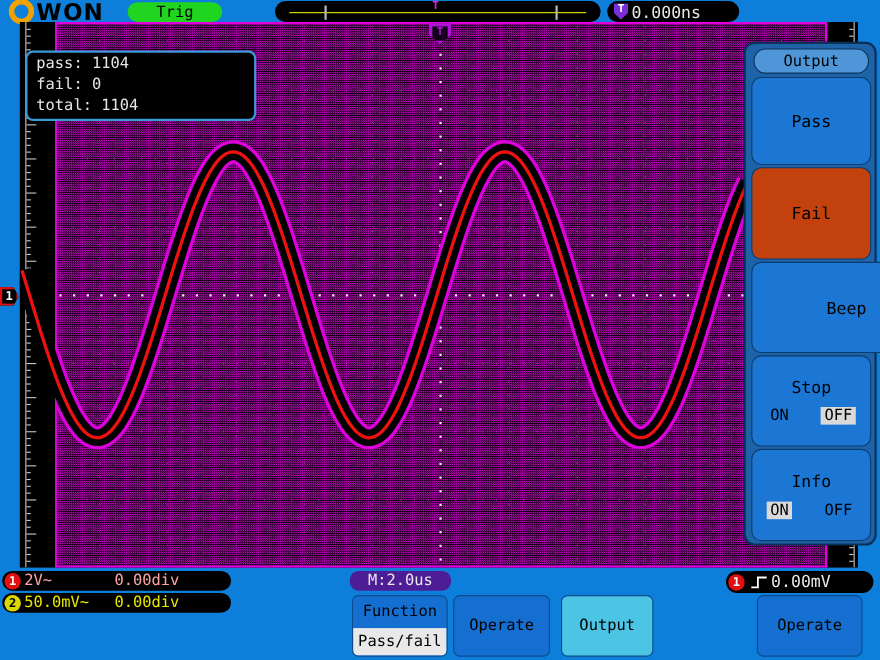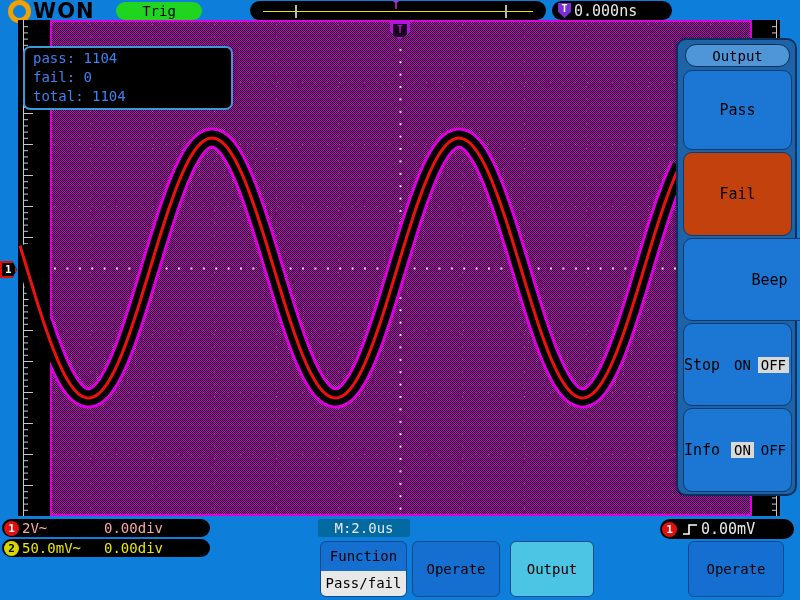--- a/index.html
+++ b/index.html
@@ -1,21 +1,21 @@
 <!DOCTYPE html>
 <html><head>
 <meta charset="utf-8">
 <style>
   html,body{margin:0;padding:0;}
   body{width:800px;height:600px;overflow:hidden;font-family:"DejaVu Sans Mono",monospace;}
   .screen{position:absolute;left:0;top:0;width:800px;height:600px;background:#0d7fdb;}
   .abs{position:absolute;}
 
   
-  .logo{left:8px;top:0px;height:22px;display:flex;align-items:flex-start;}
+  .logo{left:8px;top:0px;height:22px;display:flex;align-items:flex-end;}
   .logo-o{width:13px;height:13px;border:5px solid #f0a200;border-radius:50%;display:inline-block;}
   .logo-rest{font-family:"DejaVu Sans",sans-serif;font-weight:800;font-size:21px;color:#000;letter-spacing:1px;margin-left:2px;line-height:22px;}
   .trig-pill{left:116px;top:2px;width:86px;height:18px;background:#1fd51f;border-radius:9px;
     color:#000;font-size:14px;display:flex;align-items:center;justify-content:center;}
   .timeline{left:250px;top:1px;width:296px;height:19px;background:#000;border-radius:10px;}
   .tl-line{position:absolute;left:13px;right:13px;top:10px;height:1px;background:#e8e800;}
   .tl-brk{position:absolute;top:4px;width:2px;height:13px;background:#b8b8b8;}
   .tl-t{position:absolute;top:0px;left:143px;color:#e020e0;font-size:10px;font-weight:bold;line-height:9px;}
   .ttime{left:552px;top:1px;width:120px;height:19px;background:#000;border-radius:10px;
     display:flex;align-items:center;padding-left:6px;box-sizing:border-box;}
@@ -28,50 +28,50 @@
   .strip-left{left:18px;top:20px;width:32px;height:496px;background:#000;}
   .strip-right{left:752px;top:20px;width:28px;height:496px;background:#000;}
   .mask-area{left:50px;top:20px;width:702px;height:496px;box-sizing:border-box;
     border:2px solid #dd00dd;
     background-color:#140014;
     background-image:repeating-conic-gradient(#c400c4 0% 25%, #140014 0% 50%);
     background-size:2px 2px;}
   #scope-svg{left:18px;top:20px;}
 
   .infobox{left:23px;top:46px;width:190px;height:58px;background:#000;border:2px solid #3a9ad8;border-radius:7px;
-    color:#3b82f6;font-size:14px;line-height:19px;padding:1px 8px;box-sizing:content-box;}
+    color:#e5e5e5;font-size:14px;line-height:19px;padding:1px 8px;box-sizing:content-box;}
   .ch1-marker{left:0px;top:261px;width:17px;height:17px;background:#000;border:2px solid #e01010;box-sizing:border-box;
     clip-path:polygon(0 0,72% 0,100% 50%,72% 100%,0 100%);
     color:#fff;font-size:11px;font-weight:bold;display:flex;align-items:center;padding-left:3px;box-sizing:border-box;}
   .tpos-shield{left:390px;top:21px;width:20px;height:19px;background:#15001c;border:3px solid #b014d8;box-sizing:border-box;
     color:#b014d8;font-weight:bold;font-size:10px;display:flex;justify-content:center;line-height:11px;}
 
   
   .panel{left:676px;top:38px;width:121px;height:458px;background:#1e63a8;border:2px solid #0a3058;border-radius:10px;box-sizing:border-box;}
   .panel-title{position:absolute;left:7px;top:4px;width:103px;height:21px;background:#4f96d8;border:1px solid #0a3058;
     border-radius:11px;color:#000;font-size:14px;display:flex;align-items:center;justify-content:center;}
   .pbtn{position:absolute;left:5px;width:107px;background:#1b76d4;border:1px solid #0a3c70;border-radius:9px;
     color:#000;font-size:15px;display:flex;align-items:center;justify-content:center;}
   .pbtn.sel{background:#c2410c;}
-  .pbtn.dual{justify-content:center;gap:9px;}
+  .pbtn.dual{flex-direction:column;justify-content:center;gap:9px;}
   .onoff{width:100%;display:flex;justify-content:space-around;font-size:14px;}
   .onoff span{padding:0 3px;}
   .onoff .sel{background:#d9d9d9;}
 
   
   .chpill{left:2px;width:208px;height:18px;background:#000;border-radius:9px;display:flex;align-items:center;font-size:14px;}
   .badge{width:15px;height:15px;border-radius:50%;margin-left:2px;margin-right:3px;flex:0 0 auto;
     display:flex;align-items:center;justify-content:center;font-size:11px;font-weight:bold;}
   .badge.red{background:#e01010;color:#fff;}
   .badge.yel{background:#d8d800;color:#000;}
   .ch-label{width:82px;}
   .red-t{color:#fca5a5;} .yel-t{color:#e8e800;}
   .acqbox{left:214px;top:519px;width:102px;height:38px;background:#000;border-radius:6px;color:#e8e8e8;font-size:14px;
     display:flex;flex-direction:column;justify-content:center;align-items:center;line-height:18px;}
-  .mpill{left:318px;top:519px;width:92px;height:18px;background:#0369a1;border-radius:3px;color:#e8e8e8;font-size:14px;
+  .mpill{left:318px;top:519px;width:92px;height:18px;background:#4c1d95;border-radius:8px;color:#e8e8e8;font-size:14px;
     display:flex;align-items:center;justify-content:center;}
   .tlevel{left:660px;top:519px;width:134px;height:20px;background:#000;border-radius:10px;display:flex;align-items:center;font-size:15px;color:#e8e8e8;}
   .mbtn{top:541px;height:56px;background:#156fd0;border:1px solid #0b4a8c;border-radius:6px;box-sizing:border-box;
     color:#000;font-size:14px;display:flex;align-items:center;justify-content:center;}
   .mbtn.sel{background:#4cc4e4;}
   .fnbtn{left:320px;width:87px;flex-direction:column;justify-content:flex-start;overflow:hidden;padding:0;}
   .fn-top{height:30px;display:flex;align-items:center;justify-content:center;width:100%;}
   .fn-bottom{height:26px;background:#e8e8e8;display:flex;align-items:center;justify-content:center;width:100%;}
 </style>
 </head>

